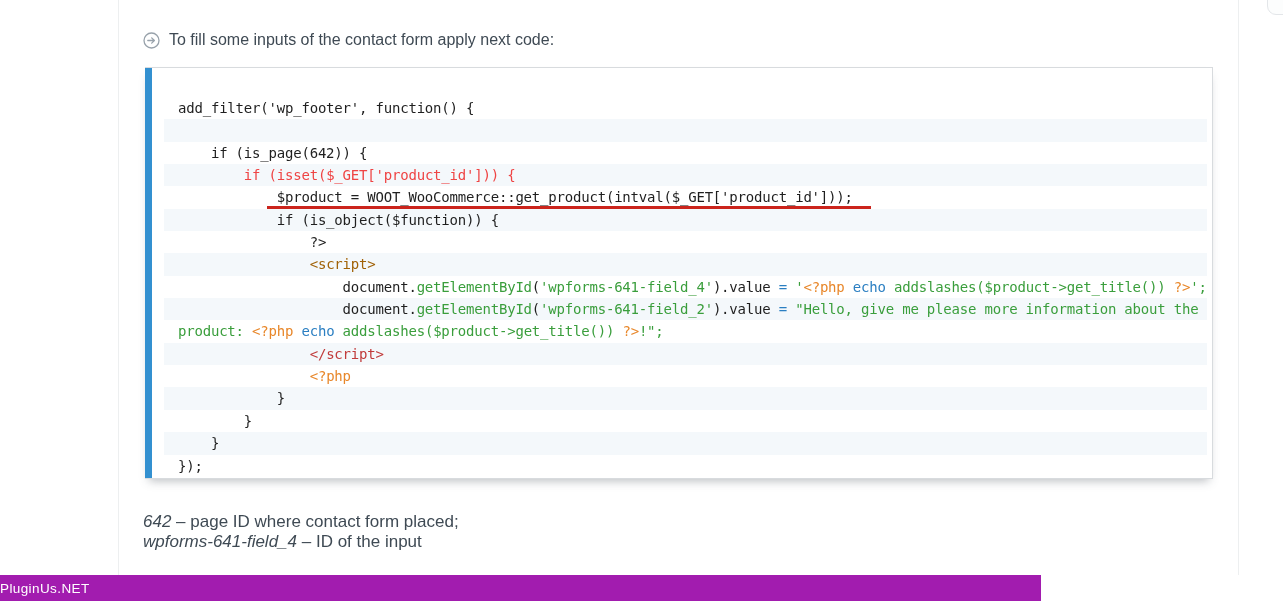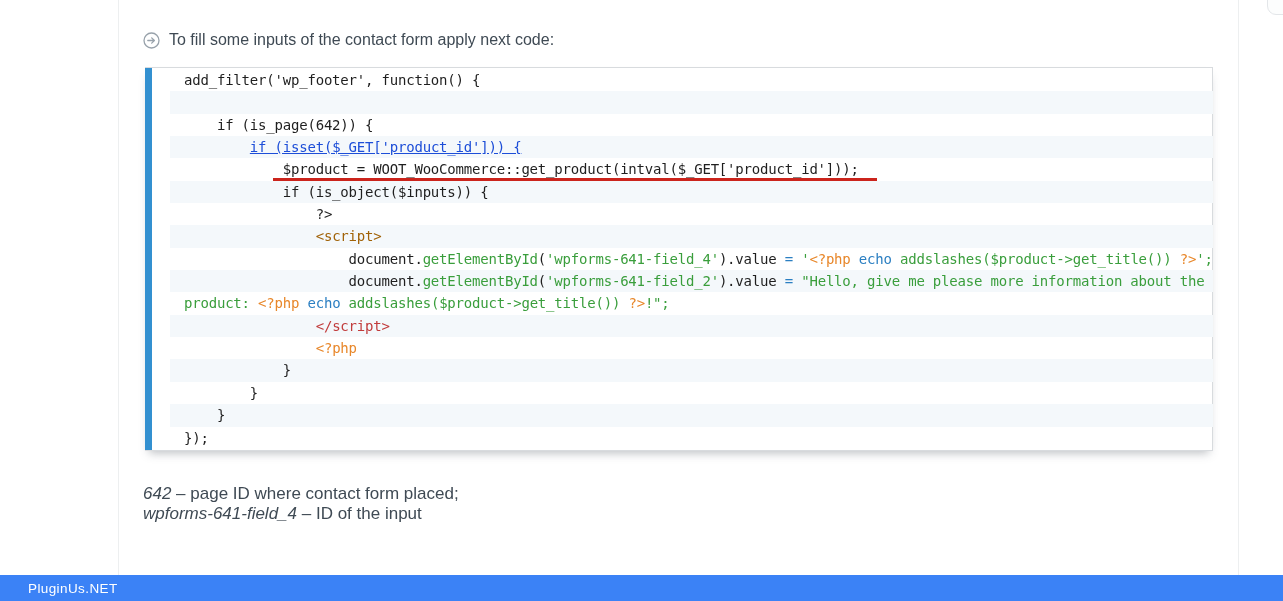--- a/index.html
+++ b/index.html
@@ -46,42 +46,42 @@
     width: 1068px;
     display: flex;
     background: #ffffff;
     border: 1px solid #d8dbde;
     border-left: none;
     box-shadow: 0 6px 9px -4px rgba(60,70,80,0.35);
   }
   .code-bar { width: 7px; flex: none; }
   .code-area {
     flex: 1;
-    padding: 1px 18px;
+    padding: 1px 12px;
     font-family: "DejaVu Sans Mono", "Liberation Mono", monospace;
     font-size: 14px;
     line-height: 22.35px;
     letter-spacing: -0.2px;
+    margin-top: 28px;
   }
   .cl { height: 22.35px; white-space: pre; padding-left: 14px; overflow: hidden; }
   .cl:nth-child(even) { background: #f4f8fb; }
   .ulr {
     border-bottom: 6px solid #f97316;
     padding: 0 18px 1px 10px;
     margin-left: -10px;
   }
   .note { font-size: 17px; line-height: 20px; }
   .note.first  { margin-top: 33px; }
   .note.second { }
   .footer {
     position: absolute; left: 0; bottom: 0;
-    width: 1283px; height: 26px;
-    background: #3b82f6;
+    width: 1041px; height: 26px;
+    background: #a21caf;
     display: flex; align-items: center;
-    padding-left: 28px;
   }
   .footer span {
     color: #ffffff; font-size: 13.5px; letter-spacing: 0.4px;
   }
 </style>
 </head>
 <body>
 
 <div class="col-line left"></div>
 <div class="col-line right"></div>
@@ -99,23 +99,23 @@
     </span>
     <span class="tip-text">To fill some inputs of the contact form apply next code:</span>
   </div>
 
   <div class="code-block">
     <div class="code-bar" style="background: rgb(51, 144, 208);"></div>
     <div class="code-area" id="code-area">
         <div class="cl"><span style="color: rgb(31, 31, 31);">add_filter('wp_footer', function() {</span></div>
         <div class="cl"></div>
         <div class="cl">    <span style="color: rgb(31, 31, 31);">if (is_page(642)) {</span></div>
-        <div class="cl">        <span style="color: #1d4ed8; text-decoration: underline;">if (isset($_GET['product_id'])) {</span></div>
+        <div class="cl">        <span style="color: #ef4444;">if (isset($_GET['product_id'])) {</span></div>
         <div class="cl">            <span class="ulr" style="border-bottom-color: rgb(203, 36, 28);"><span style="color: rgb(31, 31, 31);">$product = WOOT_WooCommerce::get_product(intval($_GET['product_id']));</span></span></div>
-        <div class="cl">            <span style="color: rgb(31, 31, 31);">if (is_object($inputs)) {</span></div>
+        <div class="cl">            <span style="color: rgb(31, 31, 31);">if (is_object($function)) {</span></div>
         <div class="cl">                <span style="color: rgb(31, 31, 31);">?&gt;</span></div>
         <div class="cl">                <span style="color: #a16207;">&lt;script&gt;</span></div>
         <div class="cl">                    <span style="color: rgb(31, 31, 31);">document.</span><span style="color: rgb(58, 158, 60);">getElementById</span><span style="color: rgb(31, 31, 31);">(</span><span style="color: rgb(58, 158, 60);">'wpforms-641-field_4'</span><span style="color: rgb(31, 31, 31);">).value </span><span style="color: rgb(43, 127, 194);">=</span><span style="color: rgb(31, 31, 31);"> </span><span style="color: rgb(58, 158, 60);">'</span><span style="color: rgb(232, 135, 42);">&lt;?php</span><span style="color: rgb(31, 31, 31);"> </span><span style="color: rgb(43, 127, 194);">echo</span><span style="color: rgb(31, 31, 31);"> </span><span style="color: rgb(58, 158, 60);">addslashes($product-&gt;get_title())</span><span style="color: rgb(31, 31, 31);"> </span><span style="color: rgb(232, 135, 42);">?&gt;</span><span style="color: rgb(58, 158, 60);">';</span></div>
         <div class="cl">                    <span style="color: rgb(31, 31, 31);">document.</span><span style="color: rgb(58, 158, 60);">getElementById</span><span style="color: rgb(31, 31, 31);">(</span><span style="color: rgb(58, 158, 60);">'wpforms-641-field_2'</span><span style="color: rgb(31, 31, 31);">).value </span><span style="color: rgb(43, 127, 194);">=</span><span style="color: rgb(31, 31, 31);"> </span><span style="color: rgb(58, 158, 60);">"Hello, give me please more information about the</span></div>
         <div class="cl"><span style="color: rgb(58, 158, 60);">product: </span><span style="color: rgb(232, 135, 42);">&lt;?php</span><span style="color: rgb(31, 31, 31);"> </span><span style="color: rgb(43, 127, 194);">echo</span><span style="color: rgb(31, 31, 31);"> </span><span style="color: rgb(58, 158, 60);">addslashes($product-&gt;get_title())</span><span style="color: rgb(31, 31, 31);"> </span><span style="color: rgb(232, 135, 42);">?&gt;</span><span style="color: rgb(58, 158, 60);">!";</span></div>
         <div class="cl">                <span style="color: rgb(193, 59, 59);">&lt;/script&gt;</span></div>
         <div class="cl">                <span style="color: rgb(232, 135, 42);">&lt;?php</span></div>
         <div class="cl">            <span style="color: rgb(31, 31, 31);">}</span></div>
         <div class="cl">        <span style="color: rgb(31, 31, 31);">}</span></div>
         <div class="cl">    <span style="color: rgb(31, 31, 31);">}</span></div>

